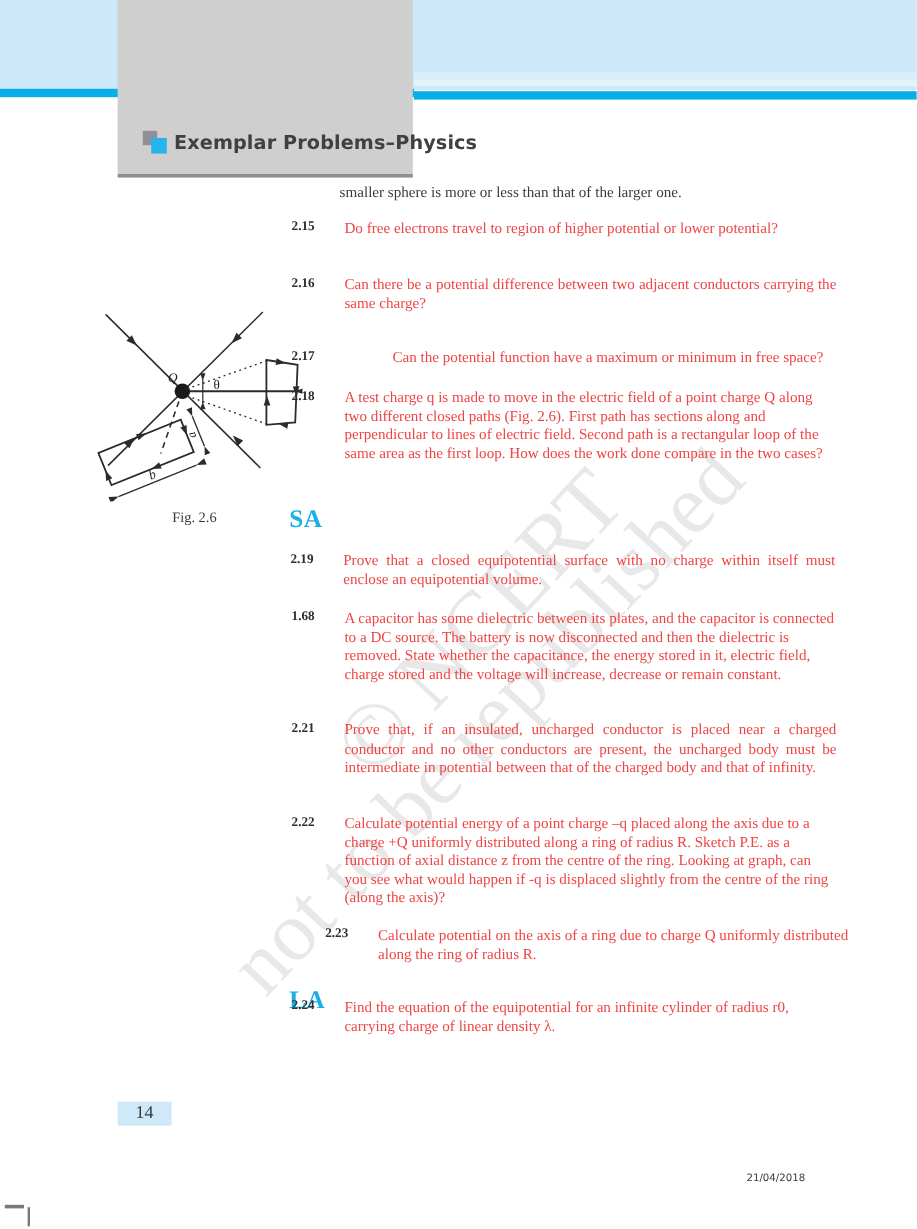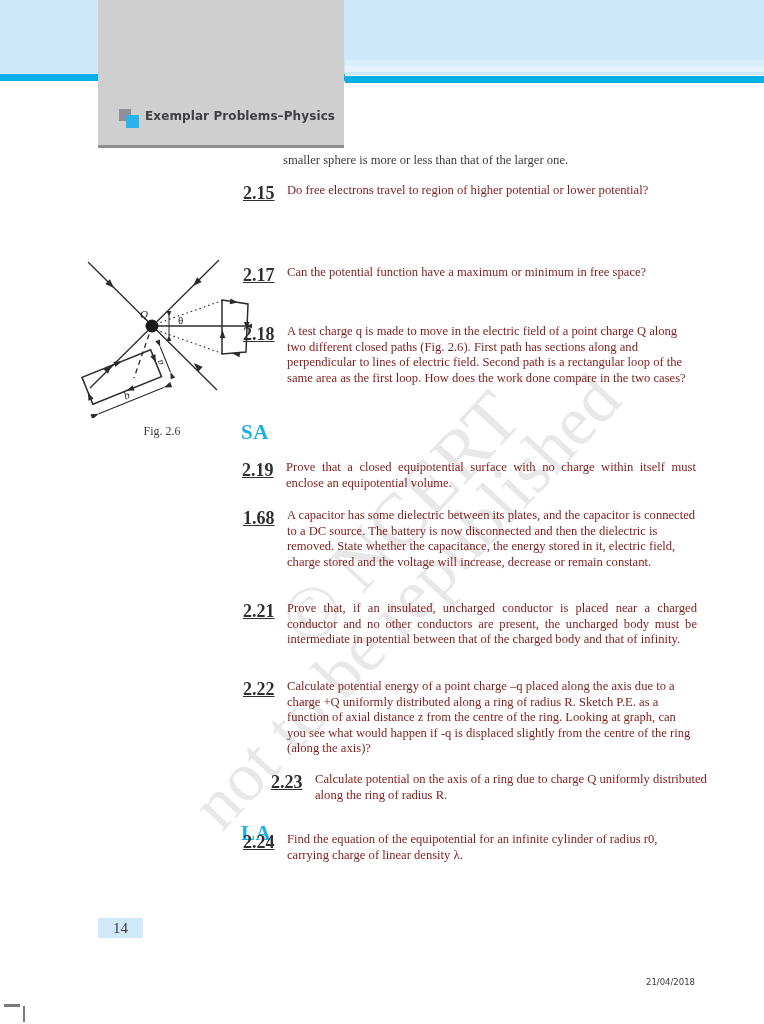--- a/index.html
+++ b/index.html
@@ -33,21 +33,21 @@
   }
   .headerbox-shadow{
     position:absolute;left:98px;top:145px;width:246px;height:3px;background:#8f8f8f;
   }
   .hdr-logo{position:absolute;left:119px;top:109px;width:20px;height:19px;}
   .hdr-logo .sq-gray{position:absolute;left:0;top:0;width:12px;height:12px;background:#8e9095;}
   .hdr-logo .sq-cyan{position:absolute;left:7px;top:6px;width:13px;height:13px;background:#29b3ec;}
   .hdr-title{
     position:absolute;left:145px;top:109px;
     font-family:"DejaVu Sans", sans-serif;
-    font-weight:bold;font-size:12px;color:#3f3f44;
+    font-weight:bold;font-size:16px;color:#3f3f44;
     letter-spacing:0.1px;white-space:nowrap;
   }
 
   
   .watermark{
     position:absolute;left:0;top:0;width:764px;height:1024px;
     pointer-events:none;overflow:hidden;
   }
   .wm-line{
     position:absolute;
@@ -63,27 +63,26 @@
   .content{position:absolute;left:0;top:0;width:764px;height:1024px;}
 
   .lead-line{
     position:absolute;left:283px;top:152px;width:410px;
     font-size:12.6px;color:#3a3a3a;line-height:16px;
   }
 
   .qrow{position:absolute;display:flex;}
   .qnum{
     width:44px;flex:0 0 44px;
-    font-weight:bold;font-size:18px;color:#2f2f2f;
-    font-family:"Liberation Serif", serif;
-    text-decoration:underline;
+    font-weight:bold;font-size:11px;color:#2f2f2f;
+    font-family:"Liberation Serif", serif;
   }
   .qtext{
     width:410px;flex:0 0 410px;
-    font-size:12.6px;color:#7f1d1d;line-height:15.6px;
+    font-size:12.6px;color:#ef4444;line-height:15.6px;
     text-align:justify;
   }
   .qtext.nojust{text-align:left;}
 
   .seclabel{
     position:absolute;
     font-family:"Liberation Serif", serif;
     font-weight:bold;font-size:21px;color:#19b0e8;
     letter-spacing:0.5px;
   }
@@ -96,21 +95,21 @@
   }
 
   
   .pagenum{
     position:absolute;left:98px;top:918px;width:45px;height:20px;
     background:#cfe9f8;
     display:flex;align-items:center;justify-content:center;
     font-size:15px;color:#3a3a3a;
   }
   .datestamp{
-    position:absolute;left:646px;top:977px;
+    position:absolute;left:622px;top:977px;
     font-family:"DejaVu Sans", sans-serif;
     font-size:8.5px;color:#3a3a3a;
   }
 </style>
 </head>
 <body>
 
 <div class="page">
 
   <div class="cropmark cm-tl-h"></div>
@@ -139,22 +138,26 @@
 
   <div class="content">
 
     <div class="lead-line">smaller sphere is more or less than that of the larger one.</div>
 
     <div class="qrow" style="left:243px;top:183px;">
       <div class="qnum">2.15</div>
       <div class="qtext">Do free electrons travel to region of higher potential or lower potential?</div>
     </div>
 
-
-    <div class="qrow" style="left:243px;top:265px;">
+    <div class="qrow" style="left:243px;top:230px;">
+      <div class="qnum">2.16</div>
+      <div class="qtext">Can there be a potential difference between two adjacent conductors carrying the same charge?</div>
+    </div>
+
+    <div class="qrow" style="left:243px;top:291px;gap:40px;">
       <div class="qnum">2.17</div>
       <div class="qtext">Can the potential function have a maximum or minimum in free space?</div>
     </div>
 
     <div class="qrow" style="left:243px;top:324px;">
       <div class="qnum">2.18</div>
       <div class="qtext nojust">A test charge q is made to move in the electric field of a point charge Q along two different closed paths (Fig. 2.6). First path has sections along and perpendicular to lines of electric field. Second path is a rectangular loop of the same area as the first loop. How does the work done compare in the two cases?</div>
     </div>
 
     <div class="seclabel" style="left:241px;top:420px;">SA</div>

